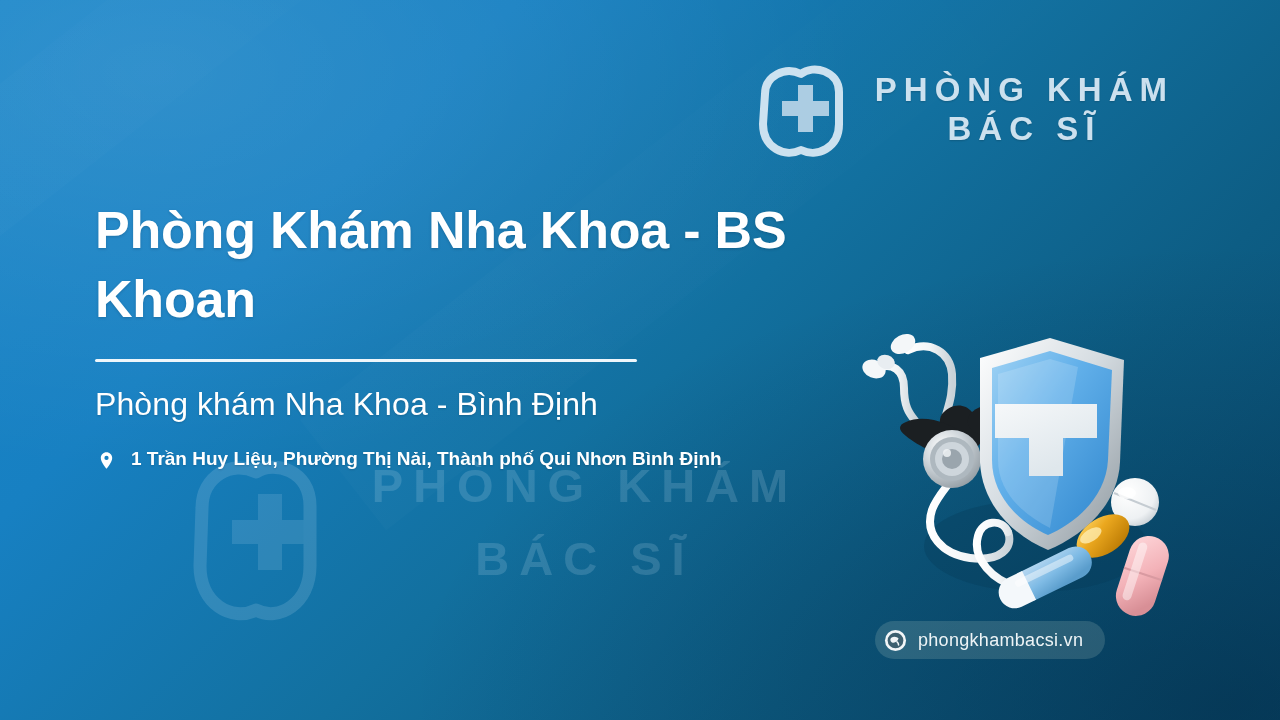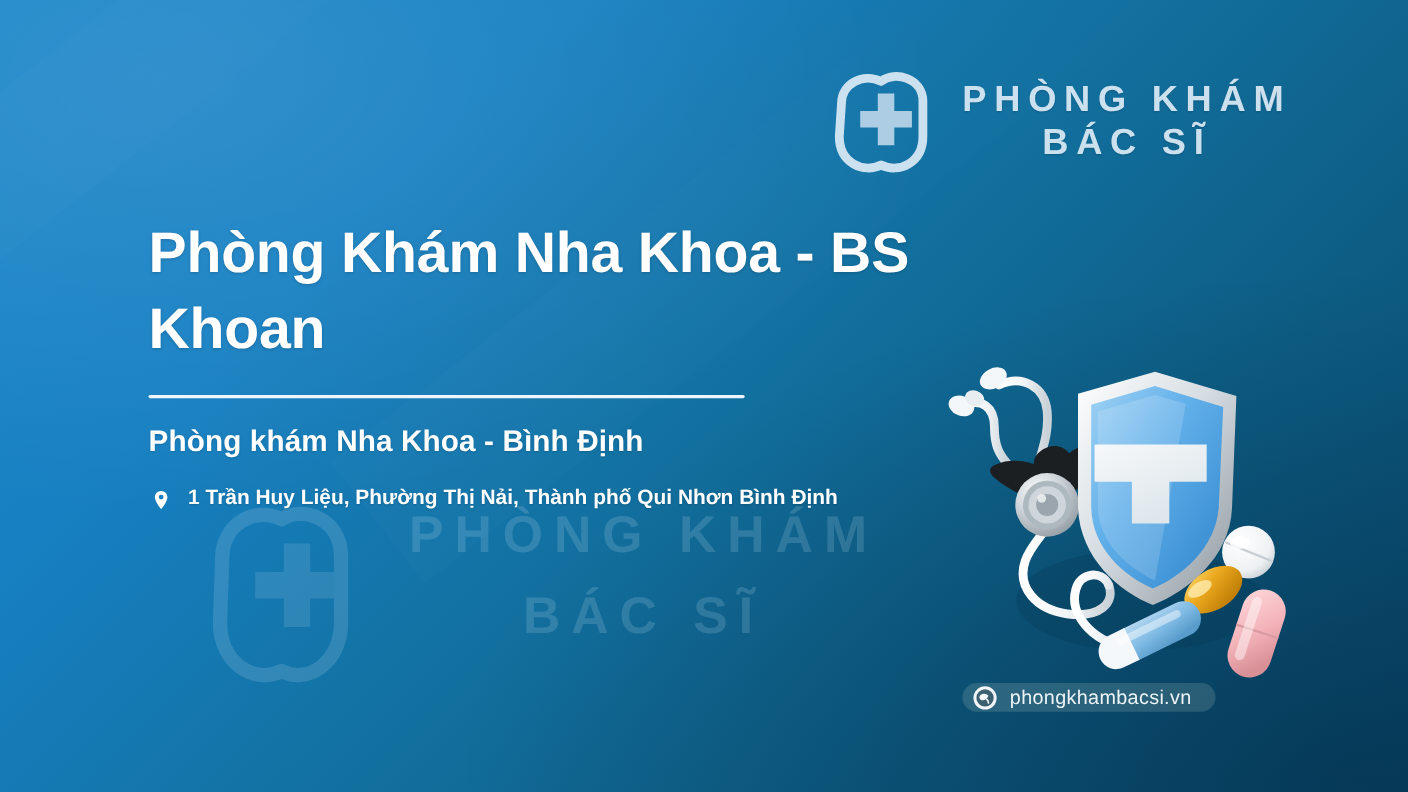--- a/index.html
+++ b/index.html
@@ -75,40 +75,39 @@
     text-shadow:0 1px 2px rgba(0,0,0,.18);
   }
   #brand-logo .logo-l1 { font-size:33px; }
   #brand-logo .logo-l2 { font-size:33px; }
 
   
   #info {
     position:absolute;
     left:95px; top:196px;
     width:720px;
-    margin-left:40px;
   }
   #clinic-title {
     color:#ffffff;
     font-size:52px;
     font-weight:bold;
     line-height:1.32;
     letter-spacing:-0.2px;
     text-shadow:0 1px 3px rgba(0,20,40,.20);
   }
   #rule {
     width:542px; height:3px;
     background:#eef6fb;
     margin:26px 0 24px 0;
     border-radius:2px;
   }
   #clinic-subtitle {
     color:#ffffff;
-    font-size:27px;
-    font-weight:bold;
+    font-size:32px;
+    font-weight:normal;
     letter-spacing:.1px;
     text-shadow:0 1px 2px rgba(0,20,40,.18);
   }
 
   .contact-row {
     display:flex;
     align-items:flex-start;
     gap:14px;
     margin-top:28px;
     color:#ffffff;
@@ -134,21 +133,21 @@
   #illustration {
     position:absolute;
     left:846px; top:296px;
     width:336px; height:324px;
   }
 
   
   #site-badge {
     position:absolute;
     left:875px; top:621px;
-    height:26px;
+    height:38px;
     display:flex; align-items:center; gap:11px;
     padding:0 22px 0 9px;
     border-radius:19px;
     background:rgba(205,225,210,0.17);
   }
   #site-badge .globe { width:23px; height:23px; flex:0 0 23px; }
   #site-url {
     color:#eef4f6;
     font-size:18px;
     letter-spacing:.3px;

